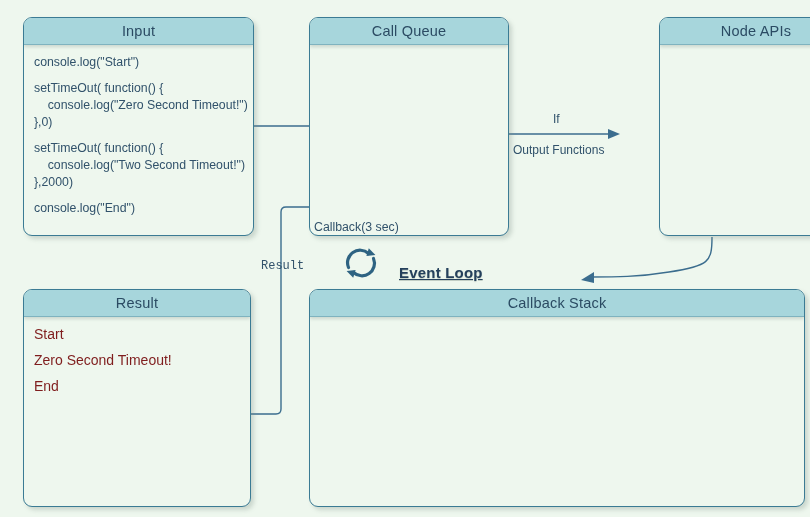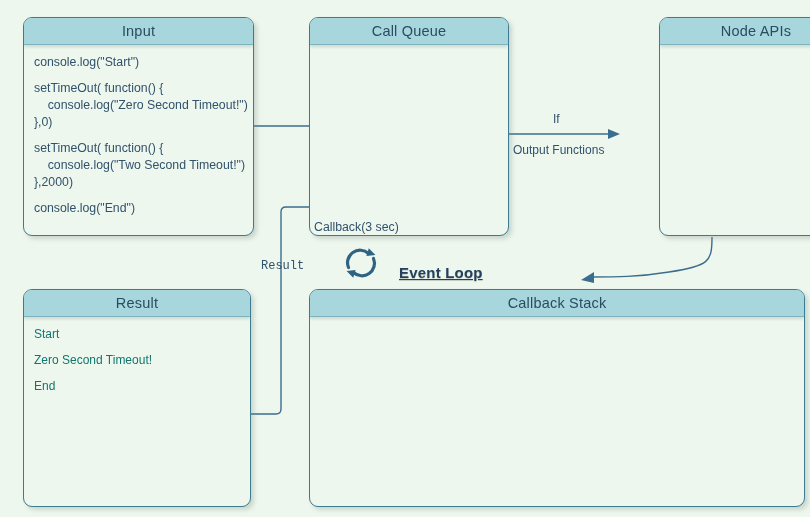--- a/index.html
+++ b/index.html
@@ -60,22 +60,22 @@
     padding: 0;
     font-family: "Liberation Sans", sans-serif;
     font-size: 12.3px;
     color: #31526b;
     line-height: 17px;
   }
   .code-gap { height: 9px; }
 
   
   .out-line {
-    font-size: 12px;
-    color: #0f766e;
+    font-size: 14px;
+    color: #7f1d1d;
     line-height: 17px;
     margin-bottom: 9px;
   }
 
   
   .stack-label {
     position: absolute;
     font-size: 12.3px;
     color: #31526b;
     white-space: nowrap;

